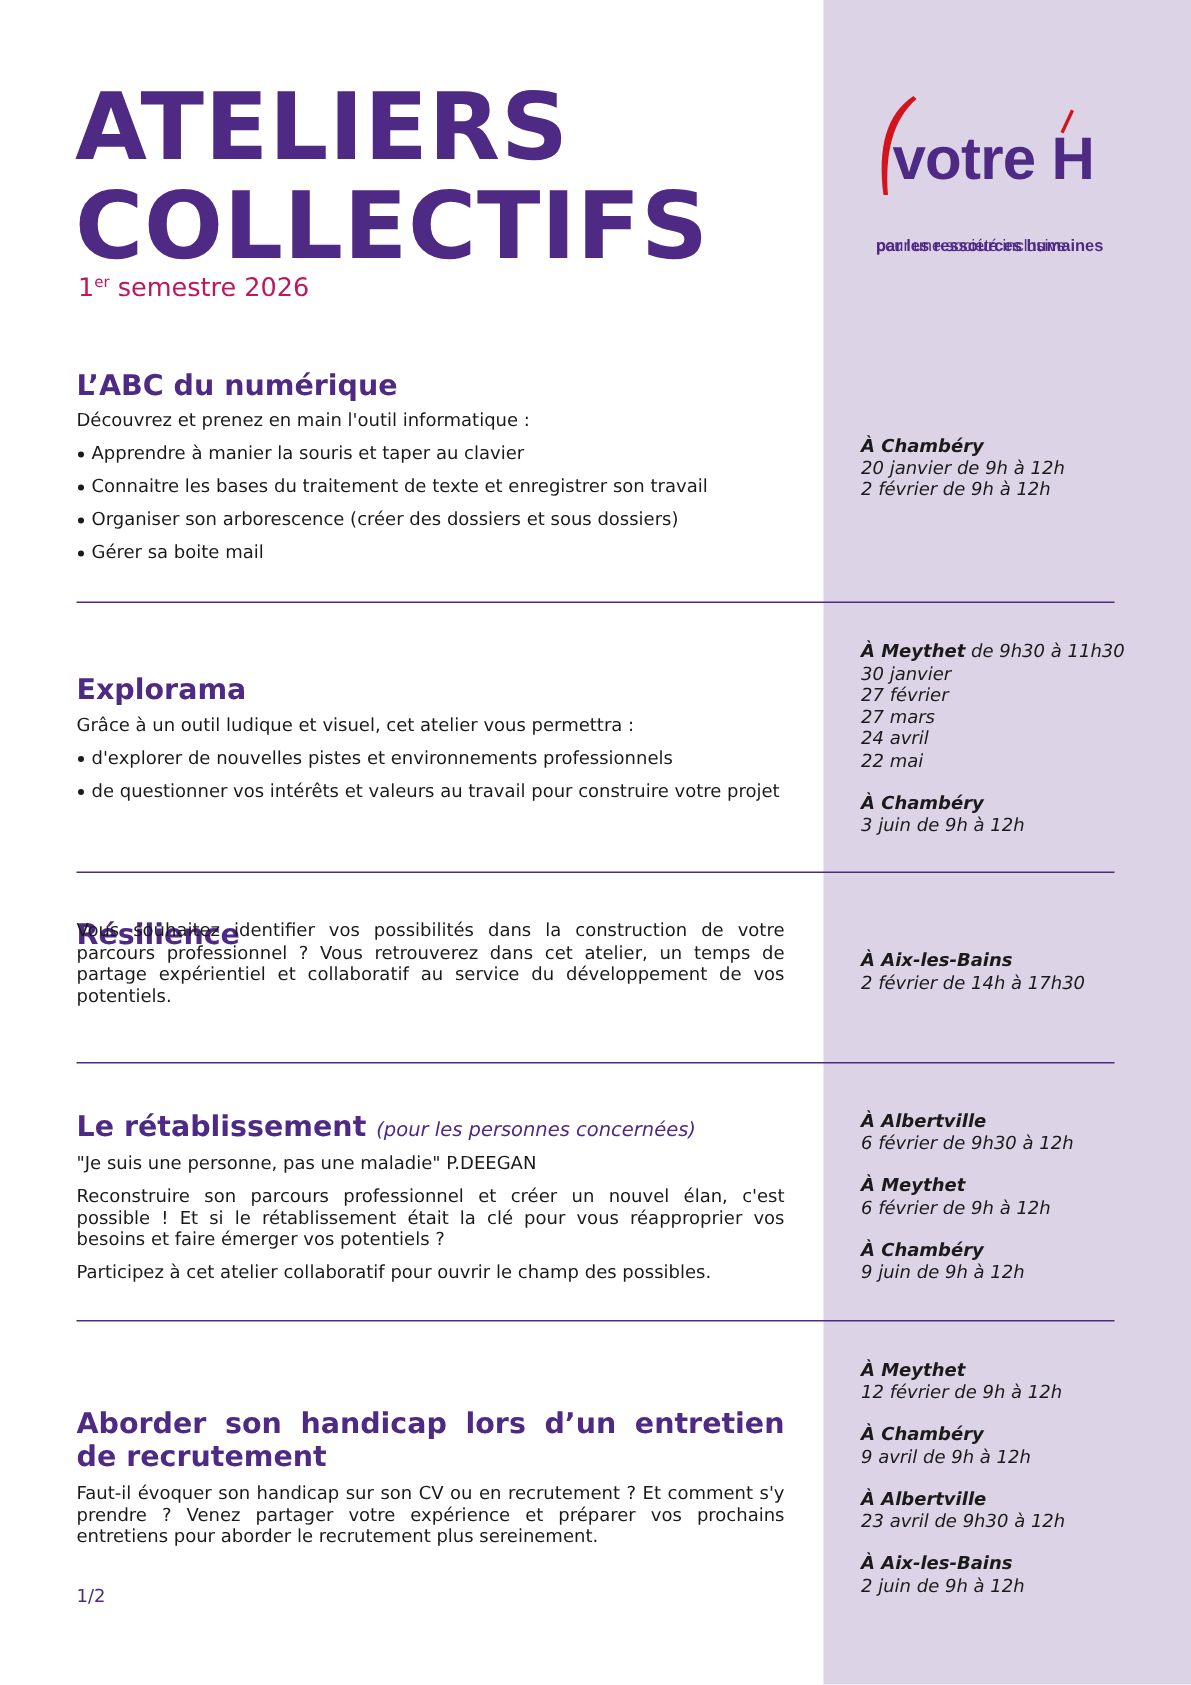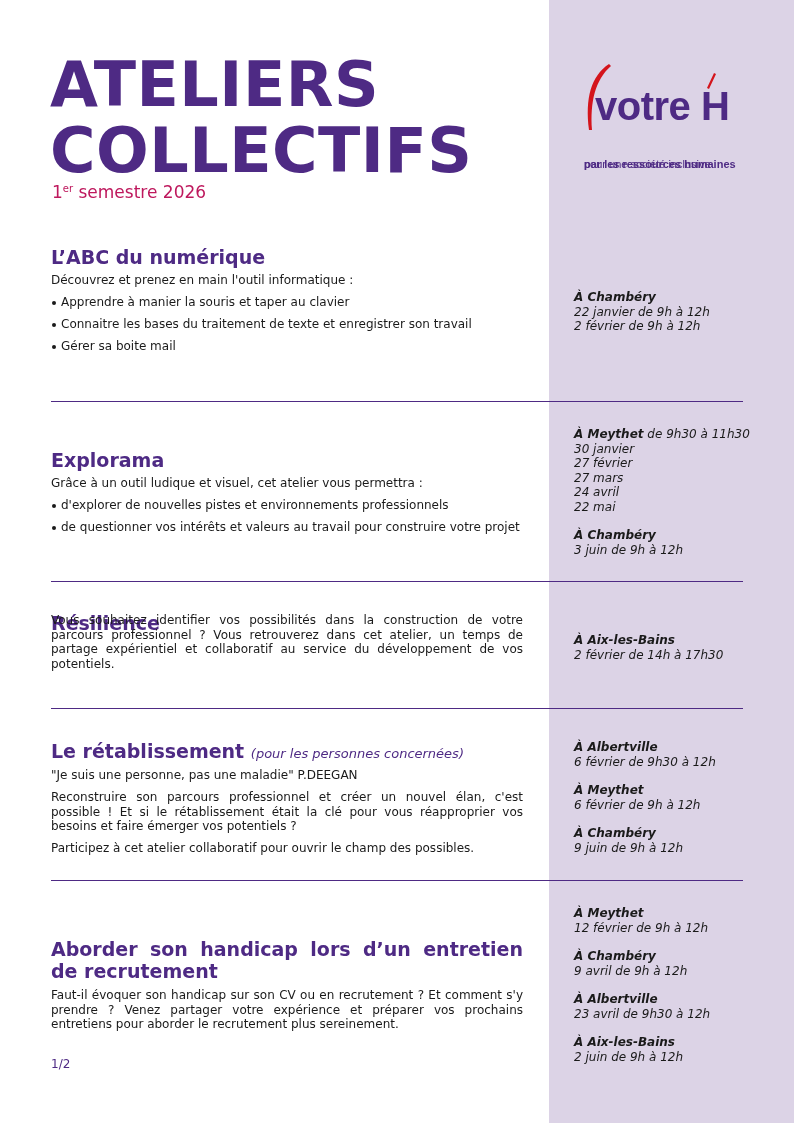--- a/index.html
+++ b/index.html
@@ -200,27 +200,28 @@
   <div class="logo-tag1">pour une société inclusive</div>
   <div class="logo-tag2">par les ressources humaines</div>
 </div>
 
 <h2 class="section-title" style="top:246px;">L’ABC du numérique</h2>
 <div class="body-text" style="top:273px;">
   <p>Découvrez et prenez en main l'outil informatique :</p>
   <ul class="bullet-list">
     <li>Apprendre à manier la souris et taper au clavier</li>
     <li>Connaitre les bases du traitement de texte et enregistrer son travail</li>
+    <li>Organiser son arborescence (créer des dossiers et sous dossiers)</li>
     <li>Gérer sa boite mail</li>
   </ul>
 </div>
 <div class="dates" style="top:290px;">
   <div class="date-group">
     <span class="line"><span class="loc">À Chambéry</span></span>
-    <span class="line">22 janvier de 9h à 12h</span>
+    <span class="line">20 janvier de 9h à 12h</span>
     <span class="line">2 février de 9h à 12h</span>
   </div>
 </div>
 <div class="divider" style="top:401px;"></div>
 
 <h2 class="section-title" style="top:449px;">Explorama</h2>
 <div class="body-text" style="top:476px;">
   <p>Grâce à un outil ludique et visuel, cet atelier vous permettra :</p>
   <ul class="bullet-list">
     <li>d'explorer de nouvelles pistes et environnements professionnels</li>

